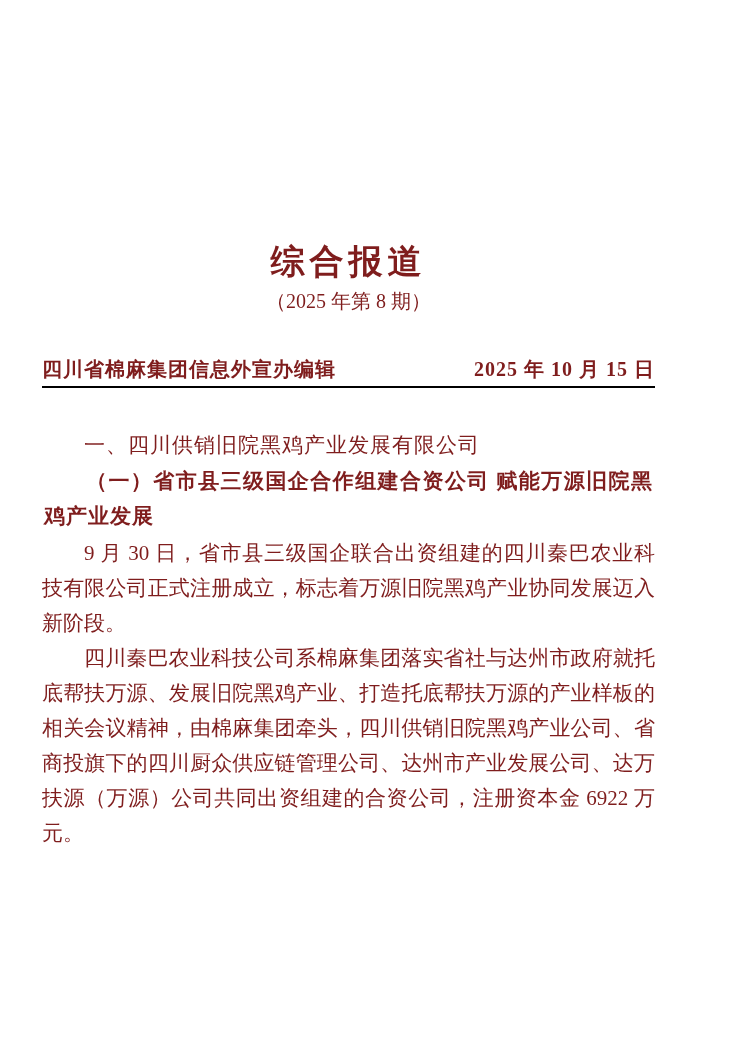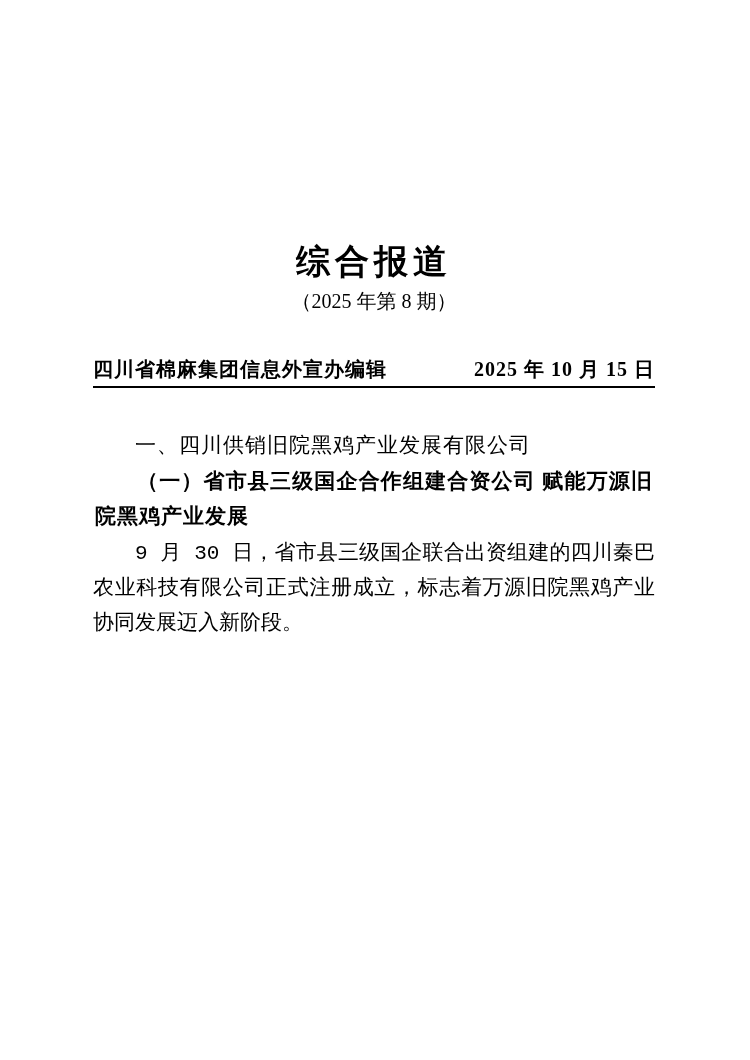--- a/index.html
+++ b/index.html
@@ -5,23 +5,23 @@
   html, body {
     margin: 0;
     padding: 0;
     background: #ffffff;
   }
   .page {
     position: relative;
     width: 750px;
     height: 1060px;
     background: #ffffff;
-    color: #000000;
+    color: #7f1d1d;
     box-sizing: border-box;
-    padding: 242px 95px 0 93px;
+    padding: 242px 95px 0 42px;
     overflow: hidden;
     font-family: "Liberation Serif", "DejaVu Serif", serif;
   }
   .report-title {
     margin: 0;
     text-align: center;
     font-size: 34px;
     line-height: 40px;
     font-weight: bold;
     letter-spacing: 5px;
@@ -69,21 +69,21 @@
     text-align: justify;
     letter-spacing: 1px;
     font-family: "Liberation Serif", "DejaVu Serif", serif;
   }
   .body-paragraph {
     margin: 0;
     font-size: 21px;
     line-height: 35px;
     text-indent: 2em;
     text-align: justify;
-    font-family: Liberation Mono, monospace;
+    font-family: Liberation Serif, serif;
   }
 </style>
 </head>
 <body>
 
 <div class="page">
 
   <h1 class="report-title">综合报道</h1>
 
   <div class="issue-line">（2025 年第 8 期）</div>
@@ -92,15 +92,16 @@
     <span class="editor">四川省棉麻集团信息外宣办编辑</span>
     <span class="date">2025 年 10 月 15 日</span>
   </div>
 
   <h2 class="section-heading">一、四川供销旧院黑鸡产业发展有限公司</h2>
 
   <h3 class="subsection-heading">（一）省市县三级国企合作组建合资公司 赋能万源旧院黑鸡产业发展</h3>
 
   <p class="body-paragraph">9 月 30 日，省市县三级国企联合出资组建的四川秦巴农业科技有限公司正式注册成立，标志着万源旧院黑鸡产业协同发展迈入新阶段。</p>
 
+  <p class="body-paragraph">四川秦巴农业科技公司系棉麻集团落实省社与达州市政府就托底帮扶万源、发展旧院黑鸡产业、打造托底帮扶万源的产业样板的相关会议精神，由棉麻集团牵头，四川供销旧院黑鸡产业公司、省商投旗下的四川厨众供应链管理公司、达州市产业发展公司、达万扶源（万源）公司共同出资组建的合资公司，注册资本金 6922 万元。</p>
 
 
 </div>
 
 </body></html>

